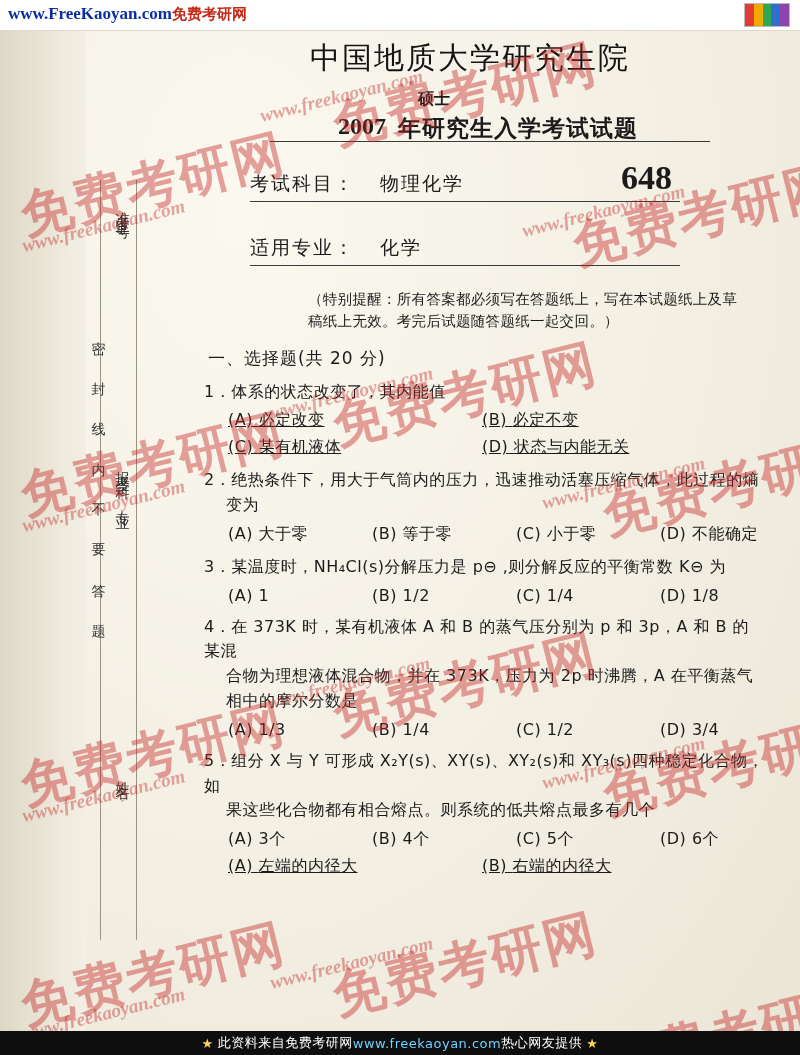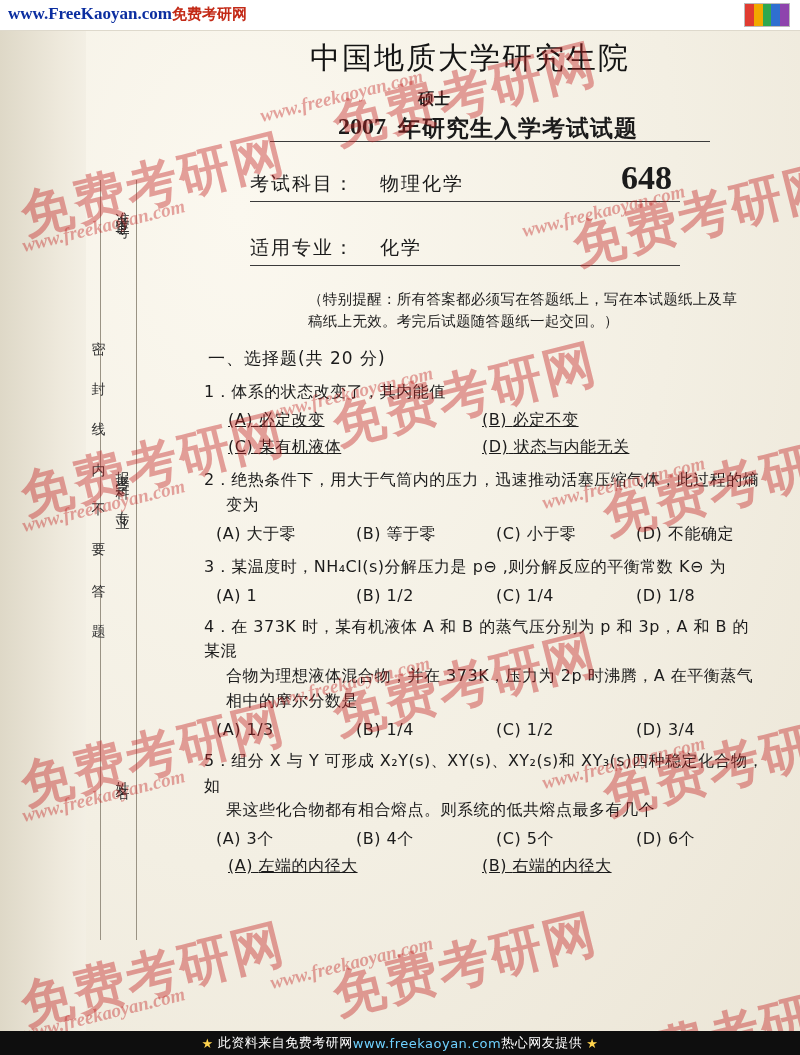--- a/index.html
+++ b/index.html
@@ -196,21 +196,21 @@
     display: block;
     margin-left: 22px;
   }
   .opts {
     display: flex;
     margin: 6px 0 0 44px;
     font-size: 16px;
     letter-spacing: 0.5px;
   }
   .opts.two > div { width: 230px; margin-left: 24px; text-decoration: underline; }
-  .opts.four > div { width: 128px; margin-left: 12px; }
+  .opts.four > div { width: 128px; margin-left: 24px; }
 
   
   .wm {
     position: absolute;
     z-index: 20;
     pointer-events: none;
     color: rgba(196, 36, 36, 0.42);
     font-family: "DejaVu Sans", sans-serif;
     font-weight: bold;
     white-space: nowrap;

